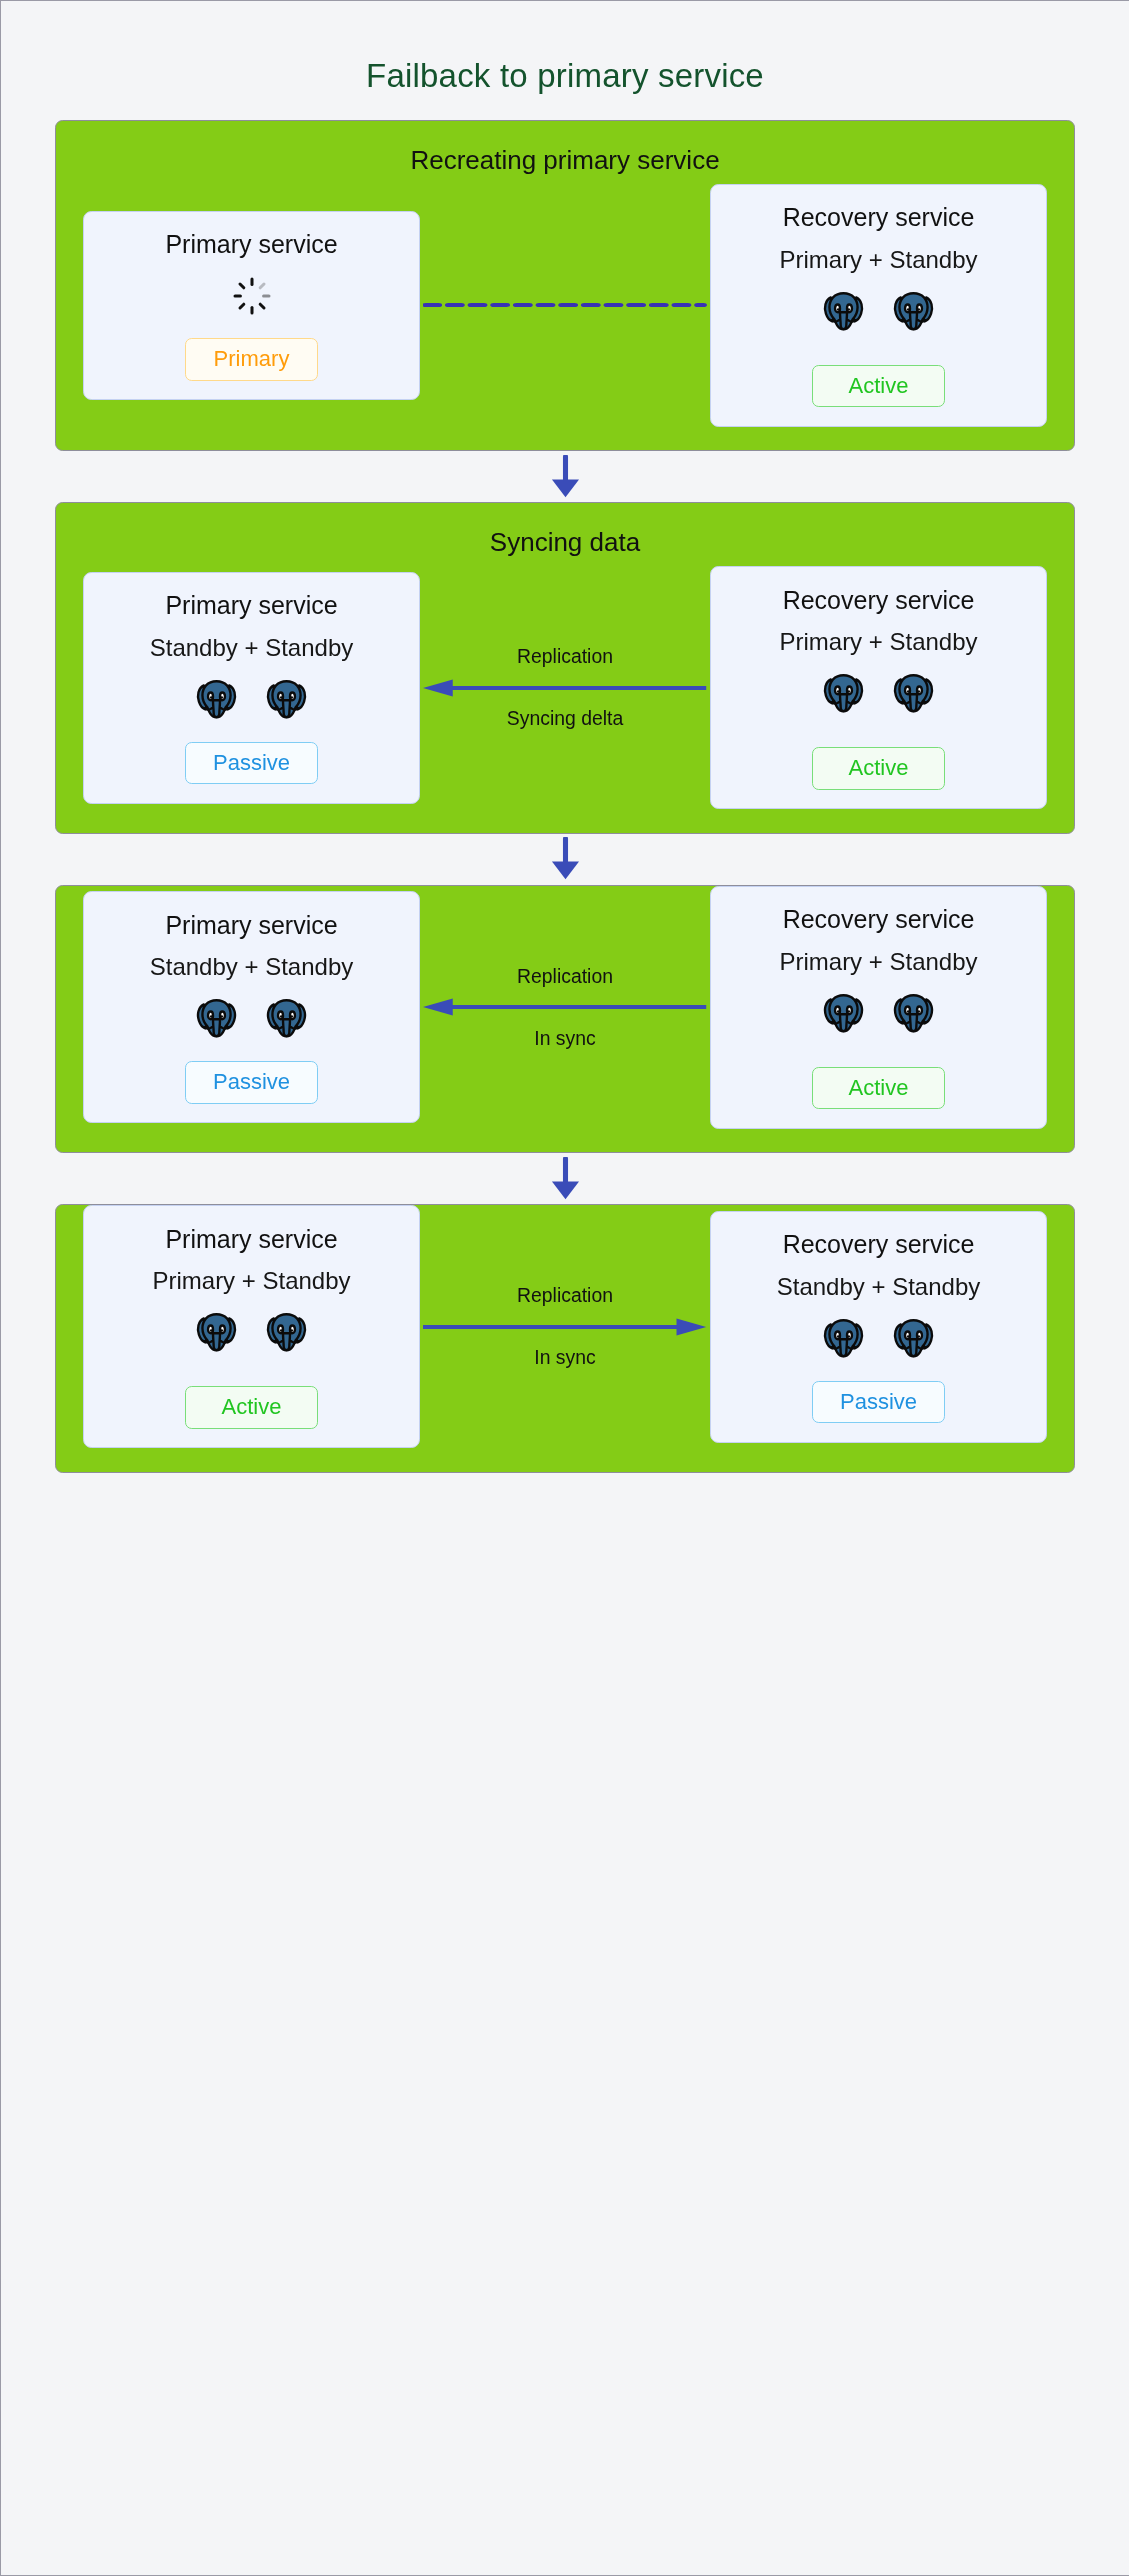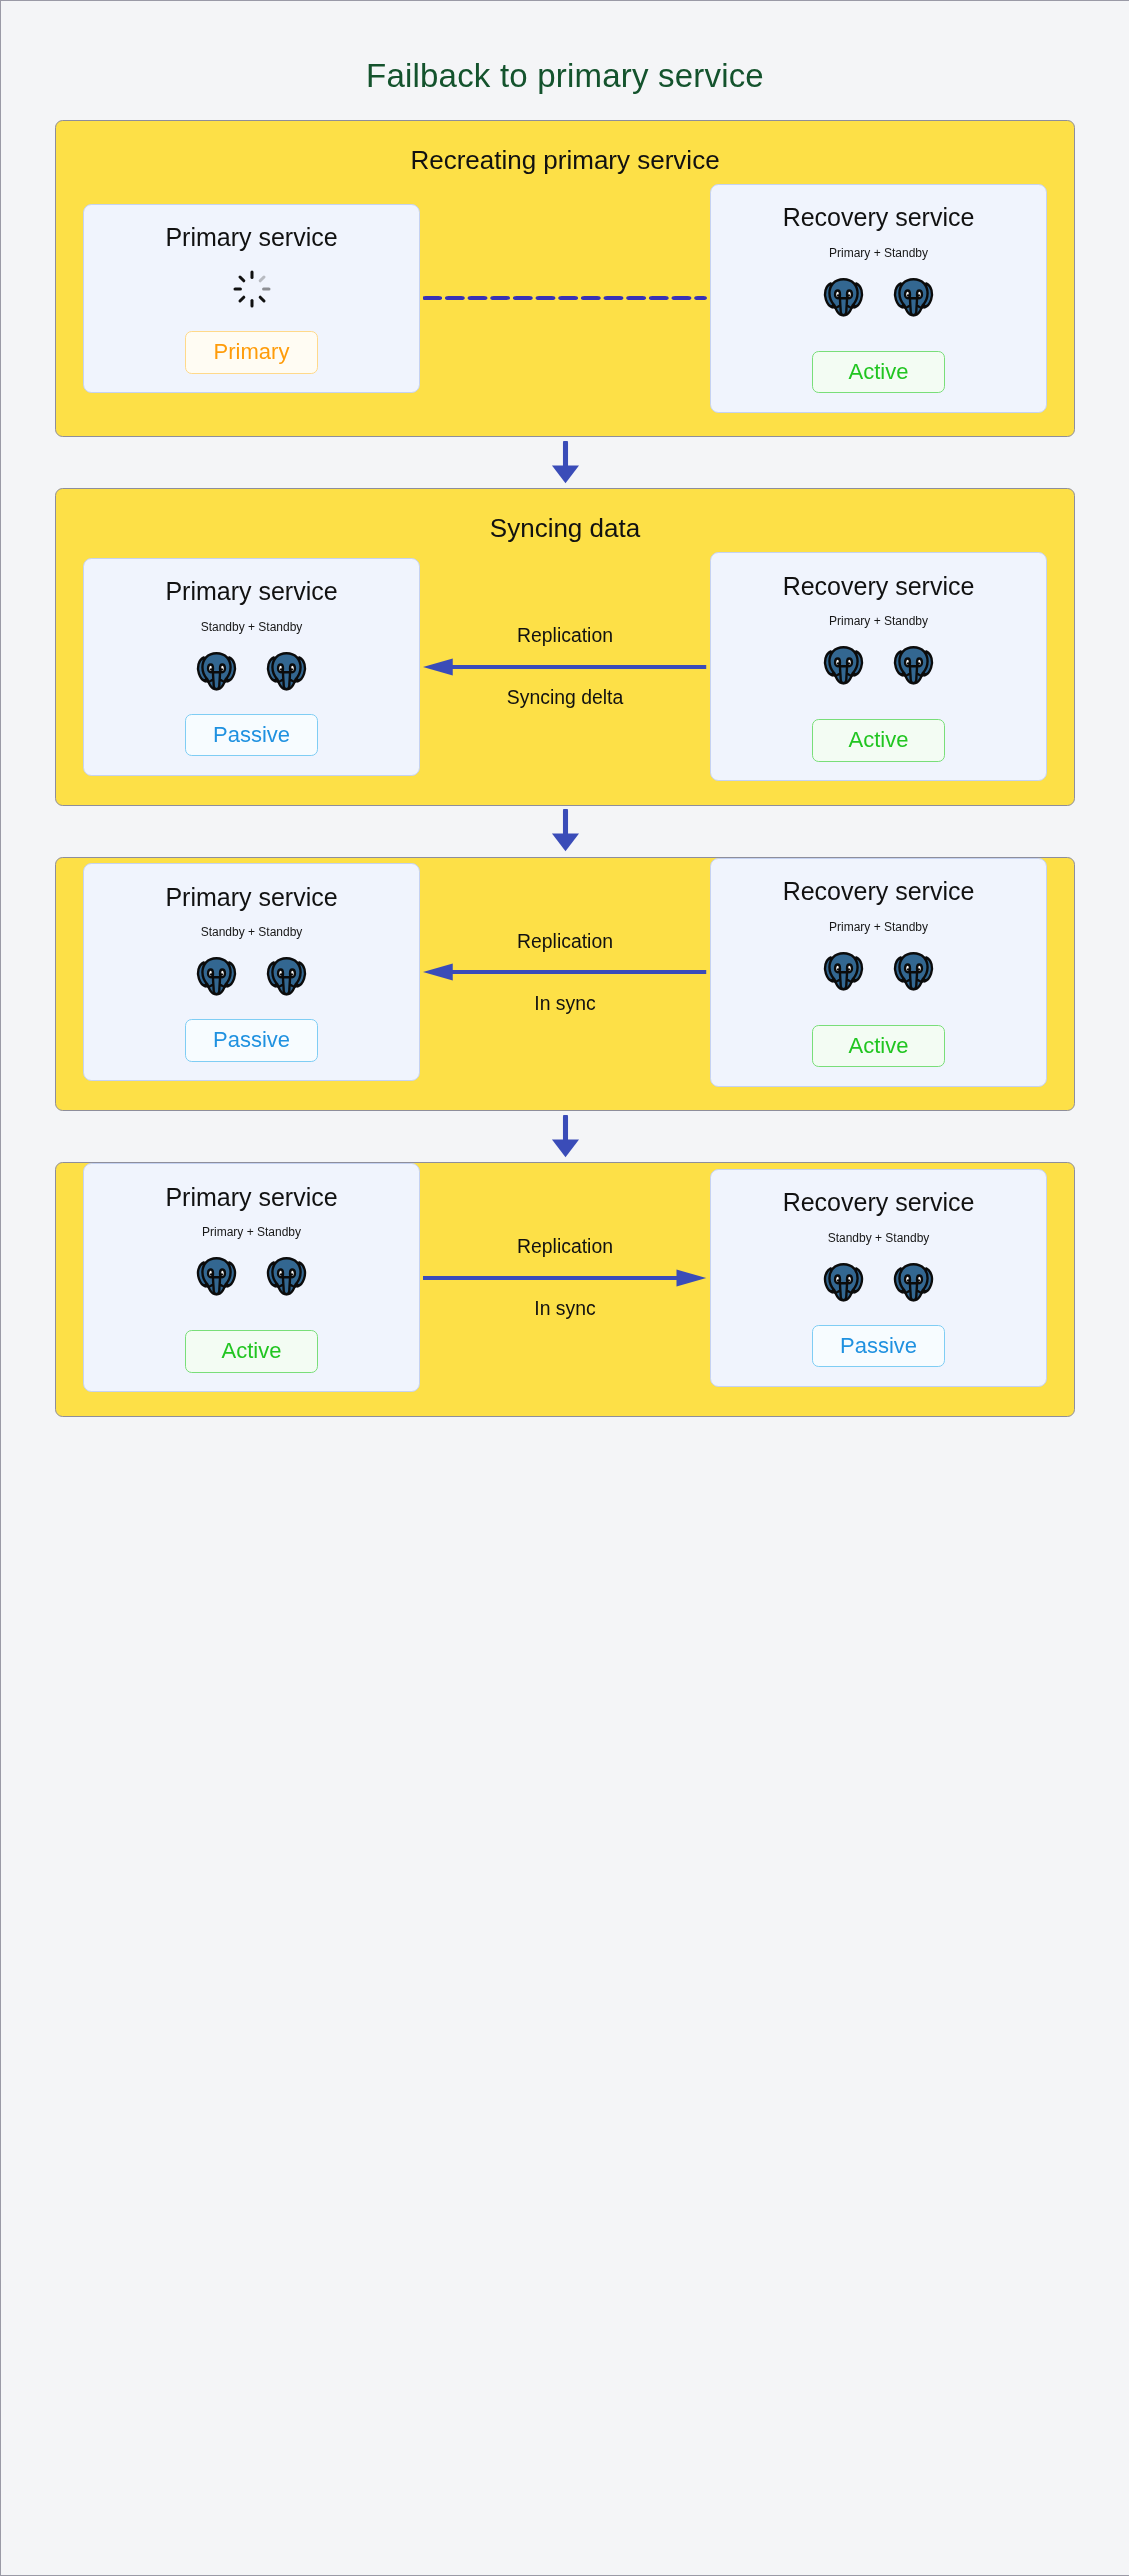--- a/index.html
+++ b/index.html
@@ -32,21 +32,21 @@
     font-size: 33px;
     font-weight: 400;
     letter-spacing: 0.2px;
     color: #14532d;
     margin-top: 56px;
     margin-bottom: 25px;
   }
 
   
   .stage {
-    background: #fde047;
+    background: #84cc16;
     border: 1.7px solid #8e8e9b;
     border-radius: 7.6px;
     box-sizing: border-box;
     position: relative;
     padding: 0 27px;
   }
 
   .stage-title {
     text-align: center;
     font-size: 26px;
@@ -78,21 +78,21 @@
   }
   .svc-title {
     font-size: 25px;
     font-weight: 400;
     color: #111;
     line-height: 1.15;
     margin-bottom: 13.5px;
     text-align: center;
   }
   .svc-sub {
-    font-size: 12px;
+    font-size: 24px;
     font-weight: 400;
     color: #171717;
     margin-bottom: 15px;
     text-align: center;
   }
   .svc-nodes {
     display: flex;
     gap: 25px;
     align-items: center;
     justify-content: center;

